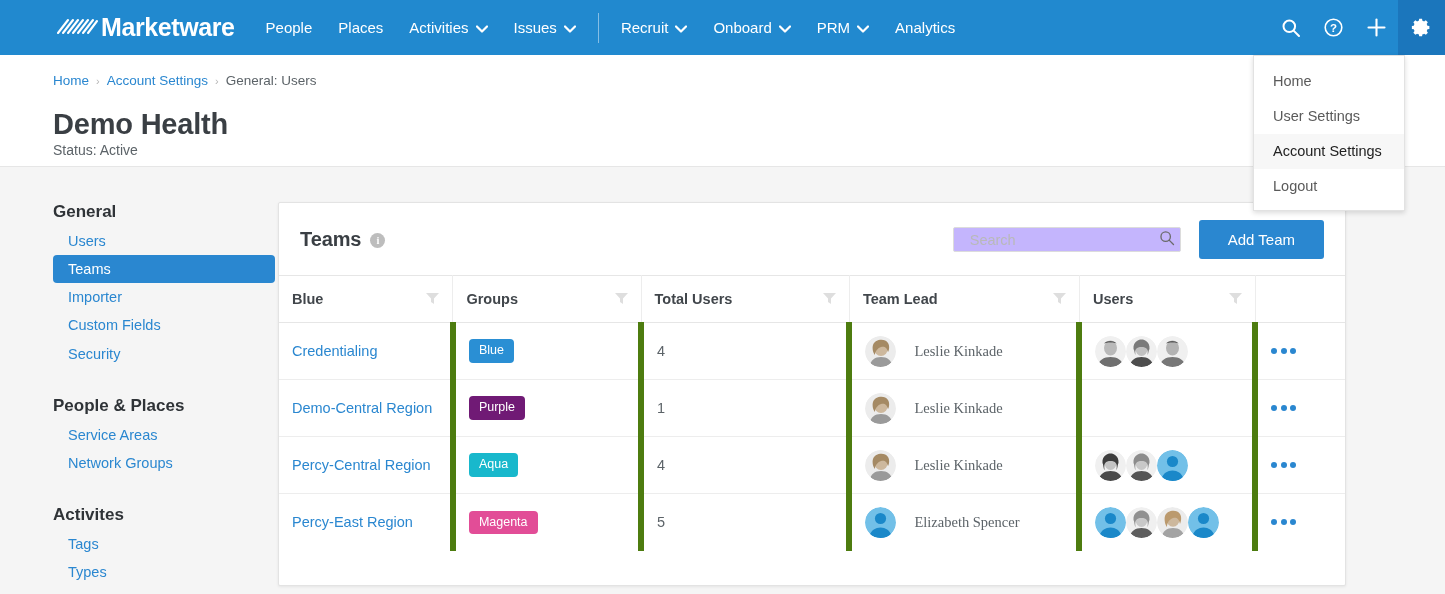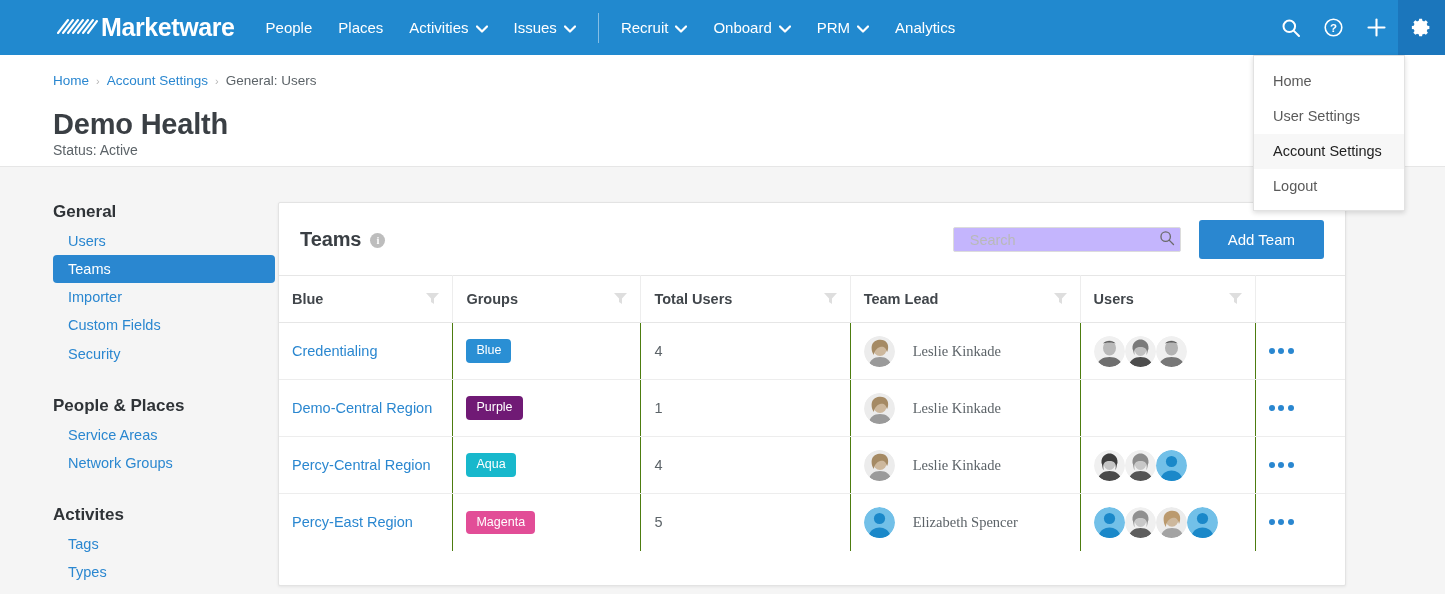--- a/index.html
+++ b/index.html
@@ -157,21 +157,21 @@
     font-size: 14.5px; font-weight: bold; color: #41464b;
     padding: 13px 12px 13px 13px;
     height: 47px;
     position: relative;
   }
   thead th:last-child { border-right: none; }
   .th-inner { display: flex; align-items: center; }
   .filter-icon { margin-left: auto; }
   tbody td {
     border-bottom: 1px solid #ededed;
-    border-right: 1px solid #4d7c0f;
+    border-right: 6px solid #4d7c0f;
     padding: 12px 13px;
     height: 57px;
     font-size: 14.5px;
     color: #5c6368;
     vertical-align: middle;
   }
   tbody tr:last-child td { border-bottom: none; }
   tbody td:last-child { border-right: none; }
   .team-link { color: #2a87d0; cursor: pointer; }
 

